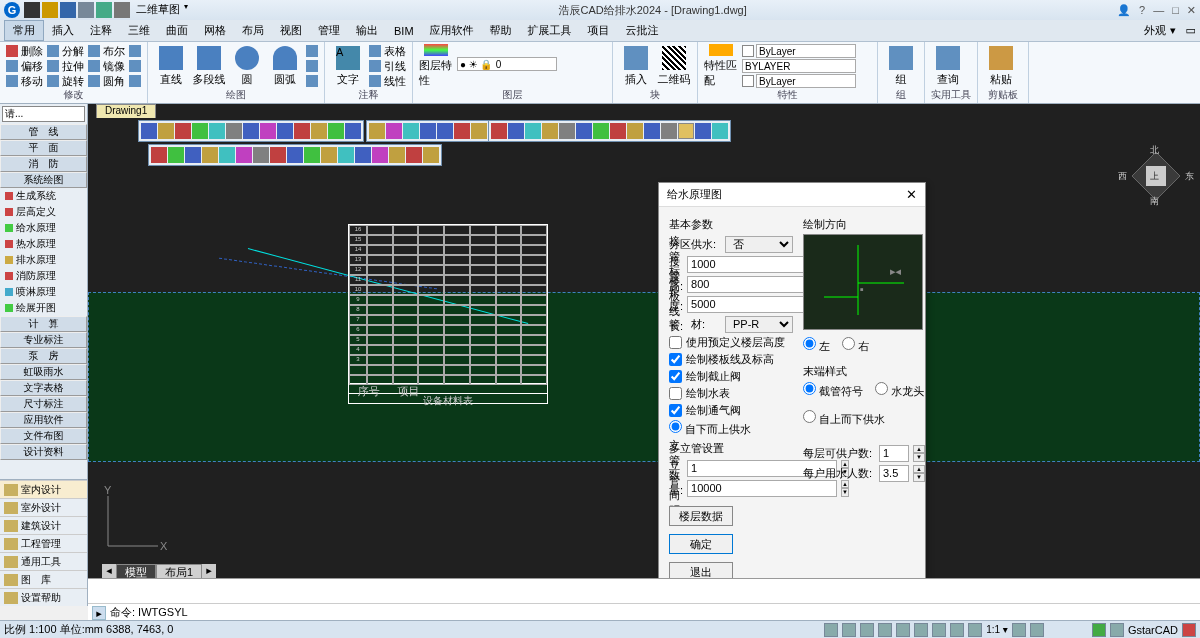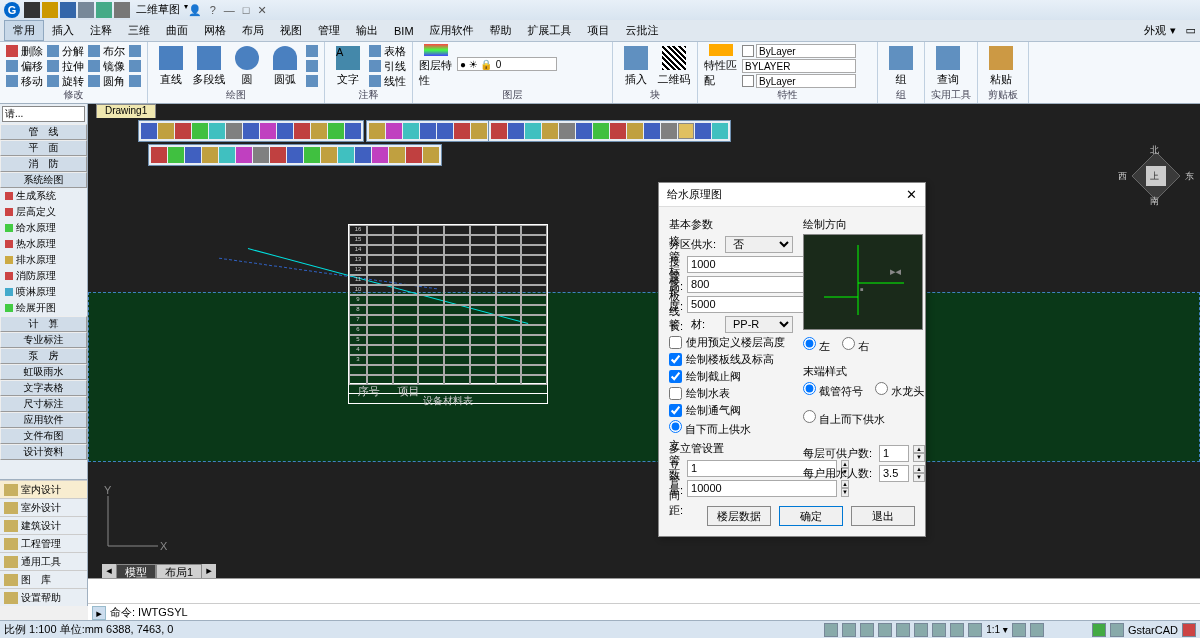--- a/index.html
+++ b/index.html
@@ -81,21 +81,21 @@
 .dlg-col-r { flex: 1; }
 .dlg-sect { font-size: 11px; margin: 4px 0 2px; }
 .dlg-row { display: flex; align-items: center; height: 20px; gap: 4px; }
 .dlg-row label { width: 52px; }
 .dlg-row input[type=text], .dlg-row select { flex: 1; height: 17px; border: 1px solid #aaa; padding: 0 3px; font-size: 11px; }
 .dlg-spinbtns { width: 12px; height: 17px; display: flex; flex-direction: column; }
 .dlg-spinbtns div { flex:1; border: 1px solid #aaa; font-size: 6px; text-align: center; line-height: 6px; background:#eee; }
 .dlg-check { display: flex; align-items: center; height: 17px; gap: 4px; }
 .dlg-radio-row { display: flex; gap: 12px; height: 18px; align-items: center; }
 .dlg-preview { width: 120px; height: 96px; background: #1a2a1a; border: 1px solid #888; margin-bottom: 6px; position: relative; }
-.dlg-footer { display: flex; justify-content: flex-end; gap: 8px; padding: 2px 10px 10px; }
+.dlg-footer { display: flex; justify-content: flex-end; gap: 8px; padding: 2px 10px 10px; flex-direction: column; }
 .dlg-btn { width: 64px; height: 20px; border: 1px solid #888; background: #f0f0f0; cursor: pointer; }
 .dlg-btn.primary { border: 1px solid #0078d4; }
 
 
 .cmd-area { position: absolute; left: 88px; right: 0; bottom: 18px; height: 42px; background: #fff; border-top: 1px solid #999; }
 .cmd-hist { height: 24px; font-size: 10px; color: #555; padding: 1px 4px; }
 .cmd-input { height: 18px; display: flex; align-items: center; border-top: 1px solid #ccc; padding: 0 4px; font-size: 11px; }
 .cmd-input .chev { width: 14px; height: 14px; background: #cde; margin-right: 4px; border: 1px solid #9bc; text-align:center; }
 
 
@@ -111,20 +111,21 @@
   <div class="qat">
     <div class="qat-icon" style="background:#333"></div>
     <div class="qat-icon" style="background:#c90"></div>
     <div class="qat-icon" style="background:#36a"></div>
     <div class="qat-icon" style="background:#789"></div>
     <div class="qat-icon" style="background:#4a8"></div>
     <div class="qat-icon" style="background:#777"></div>
     <span style="margin-left:4px">二维草图</span>
     <span style="font-size:8px;margin-left:2px">▾</span>
   </div>
+  <div class="title-text">浩辰CAD给排水2024 - [Drawing1.dwg]</div>
   <div class="win-controls">
     <span>👤</span>
     <span>?</span>
     <span>—</span>
     <span>□</span>
     <span>✕</span>
   </div>
 </div>
 
 <div class="menubar">

